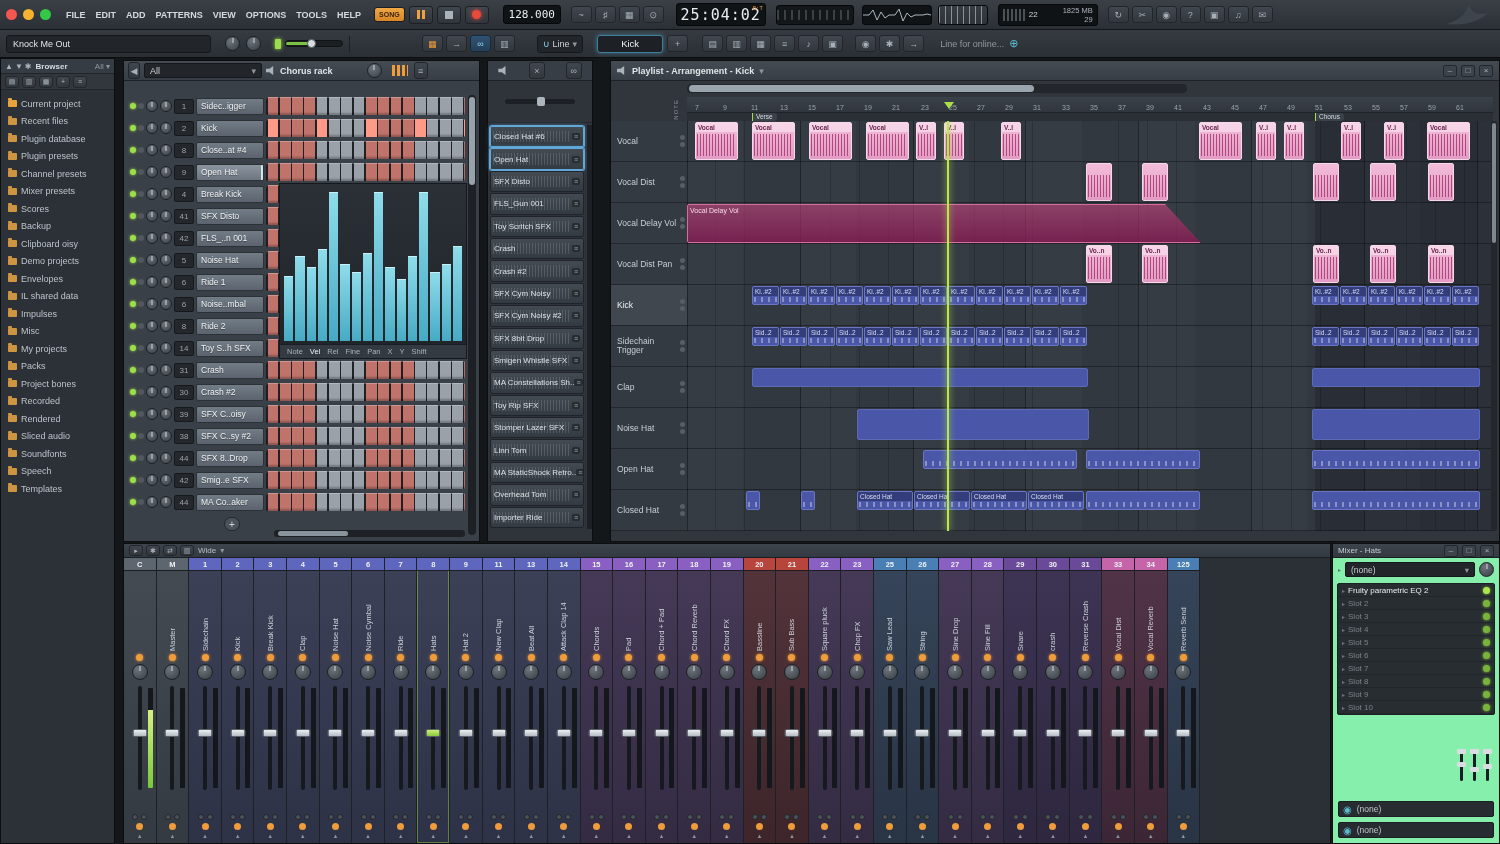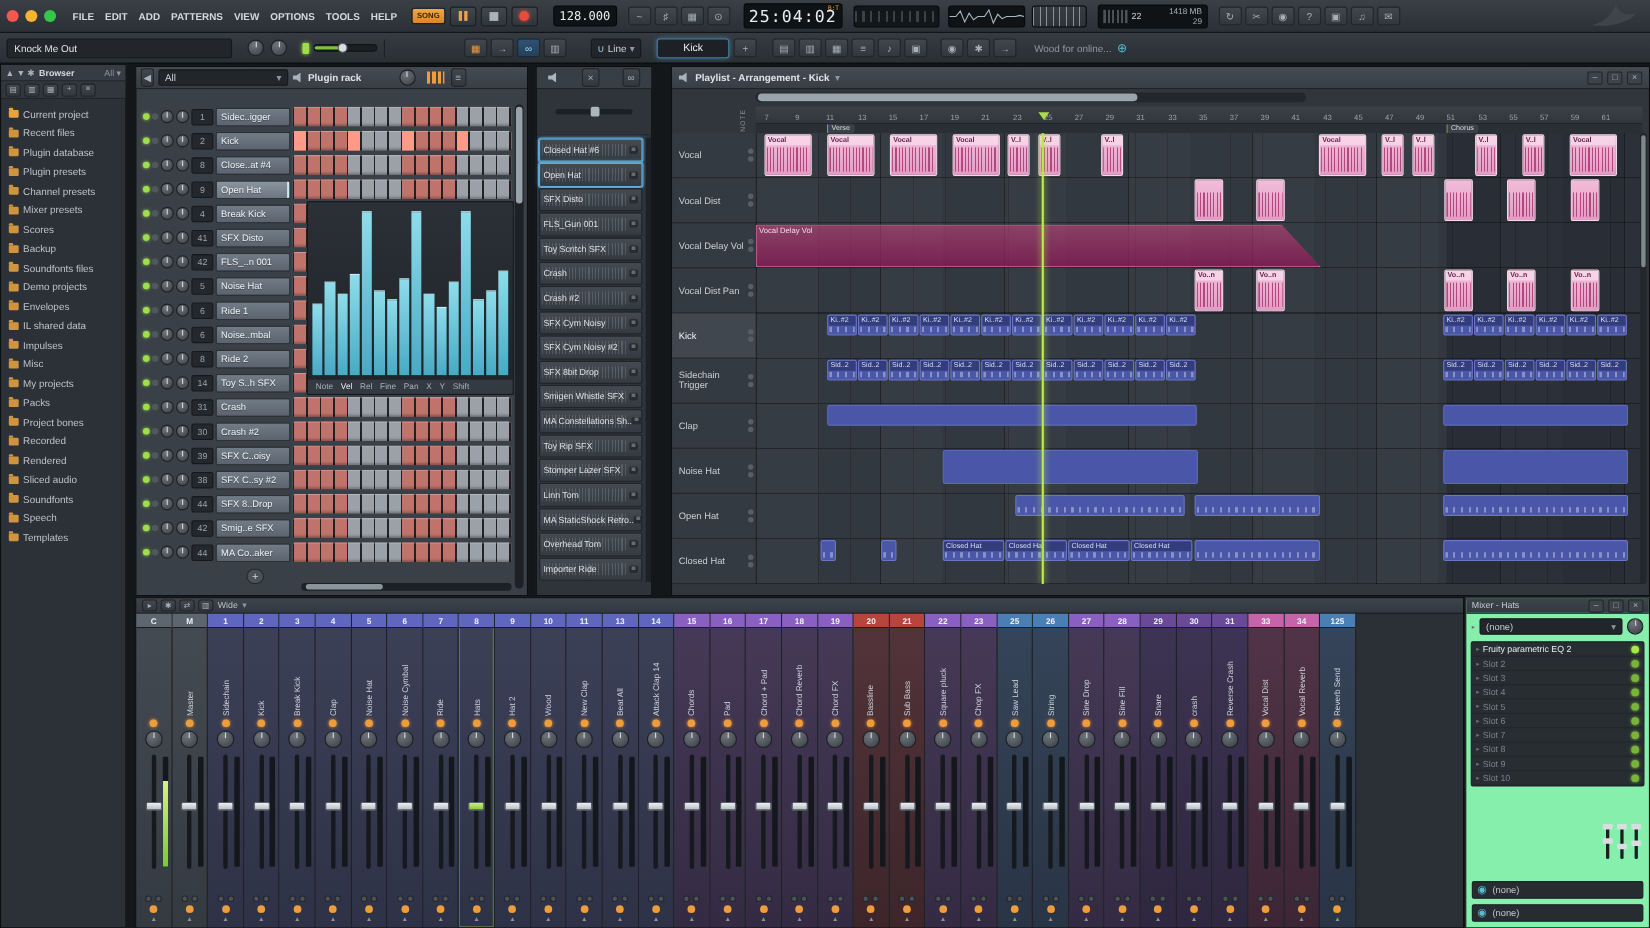--- a/index.html
+++ b/index.html
@@ -240,21 +240,21 @@
     <div class="scope">
       <svg width="68" height="18" viewBox="0 0 68 18">
           <polyline points="0,9 6,9 10,4 14,14 18,6 22,12 26,9 32,9 36,3 40,15 44,7 48,11 52,9 60,9 64,8 68,9" fill="none" stroke="#aab8c0" stroke-width="1"></polyline>
         </svg>
     </div>
     <div class="pitch"></div>
     <div class="cpu">
       <span class="cpubar"></span>
       <span>22</span>
       <span class="cpucol">
-        <span>1418 MB</span>
+        <span>1825 MB</span>
         <span>29</span>
       </span>
     </div>
     <div class="icoset">
 
     <span class="ico">↻</span>
         <span class="ico">✂</span>
         <span class="ico">◉</span>
         <span class="ico">?</span>
         <span class="ico">▣</span>
@@ -303,21 +303,21 @@
         <span class="ico">♪</span>
         <span class="ico">▣</span>
       </div>
     <div class="icoset" style="margin-left:12px">
 
     <span class="ico">◉</span>
         <span class="ico">✱</span>
         <span class="ico">→</span>
       </div>
     <div class="hint">
-      <span>Wood for online...</span>
+      <span>Line for online...</span>
       <span class="globe">⊕</span>
     </div>
   </div>
 
   <div class="panel browser">
     <div class="br-h1">
       <span style="display:flex;gap:2px">
 
       <span>▲</span>
           <span>▼</span>
@@ -371,21 +371,21 @@
           <span>Scores</span>
         </div>
 
         <div class="br-item">
           <span class="fold" style="background: rgb(207, 148, 64);"></span>
           <span>Backup</span>
         </div>
 
         <div class="br-item">
           <span class="fold" style="background: rgb(207, 148, 64);"></span>
-          <span>Soundfonts files</span>
+          <span>Clipboard oisy</span>
         </div>
 
         <div class="br-item">
           <span class="fold" style="background: rgb(207, 148, 64);"></span>
           <span>Demo projects</span>
         </div>
 
         <div class="br-item">
           <span class="fold" style="background: rgb(207, 148, 64);"></span>
           <span>Envelopes</span>
@@ -454,21 +454,21 @@
   </div>
 
   <div class="panel chanrack">
     <div class="cr-head">
       <span class="ico" style="min-width:12px">◀</span>
       <div class="cr-filter">
         <span>All</span>
           <span class="dim">▾</span>
       </div>
       <span class="spk"></span>
-      <span class="cr-title">Plugin rack</span>
+      <span class="cr-title">Chorus rack</span>
       <span class="knob" style="margin-left:30px"></span>
       <span class="bars"></span>
       <span class="ico" style="min-width:14px;margin-left:2px">≡</span>
     </div>
     <div class="cr-rows">
 
         <div class="ch-row">
           <span class="led"></span>
           <span class="led dim"></span>
           <span class="knob kn"></span>
@@ -1492,42 +1492,20 @@
           <div class="s-foot">
             <span class="s-io">
               <i></i>
               <i></i>
             </span>
             <span class="s-link"></span>
             <span class="s-arrow">▲</span>
           </div>
         </div>
 
-        <div class="strip g-ind">
-          <div class="s-num">10</div>
-          <div class="s-name">
-            <b>Wood</b>
-          </div>
-          <span class="s-led"></span>
-          <span class="knob s-pan"></span>
-          <div class="s-fader">
-            <span class="s-handle"></span>
-            <span class="s-meter">
-              <i></i>
-            </span>
-          </div>
-          <div class="s-foot">
-            <span class="s-io">
-              <i></i>
-              <i></i>
-            </span>
-            <span class="s-link"></span>
-            <span class="s-arrow">▲</span>
-          </div>
-        </div>
 
         <div class="strip g-ind">
           <div class="s-num">11</div>
           <div class="s-name">
             <b>New Clap</b>
           </div>
           <span class="s-led"></span>
           <span class="knob s-pan"></span>
           <div class="s-fader">
             <span class="s-handle"></span>

